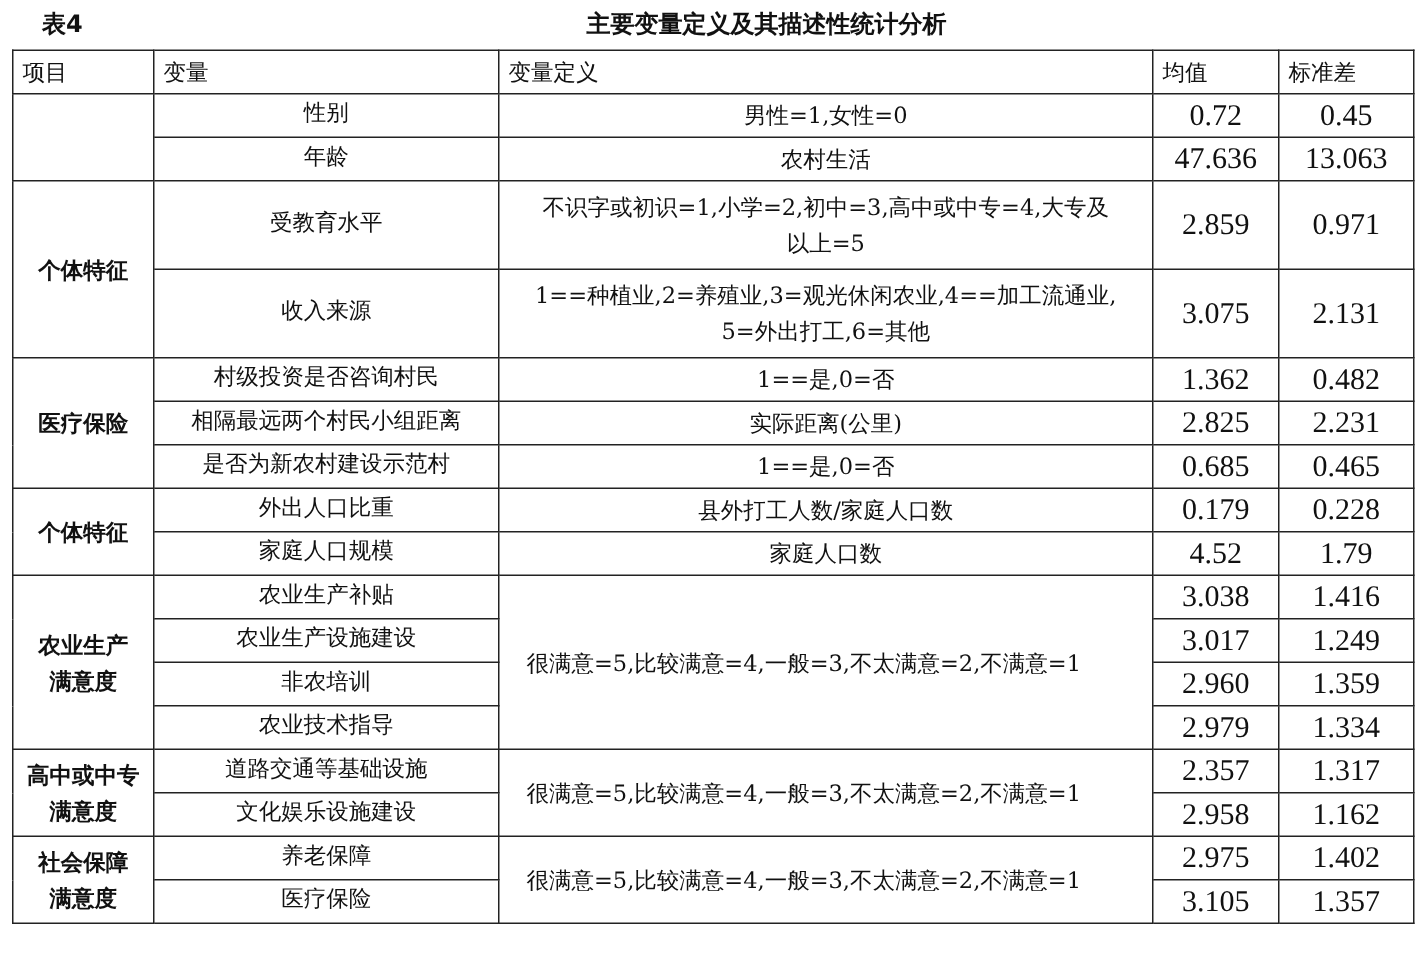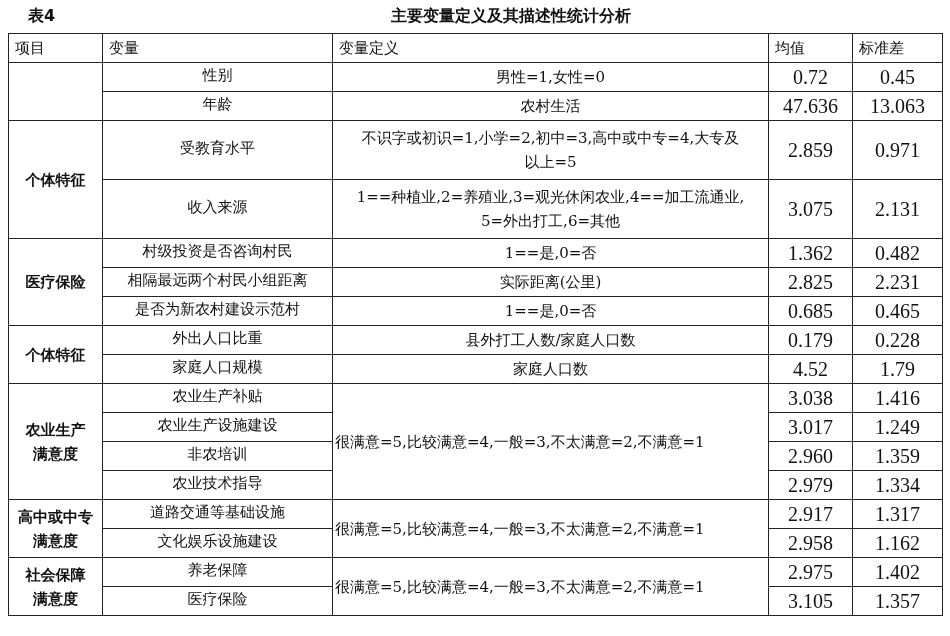--- a/index.html
+++ b/index.html
@@ -10,21 +10,21 @@
   .caption .title { position:absolute; left:0; width:950px; top:2px; text-align:center; font-family:"DejaVu Sans","Liberation Sans",sans-serif; font-weight:bold; font-size:16px; padding-left:40px; box-sizing:border-box; }
   table { position:absolute; left:8px; top:33px; border-collapse:collapse; table-layout:fixed; width:934px; }
   td, th { border:1.5px solid #222; font-size:15px; font-weight:normal; padding:0 6px; line-height:24px; }
   th { text-align:left; height:28px; }
   td { height:28px; }
   td.group { text-align:center;font-weight:bold; }
   td.var { text-align:center;font-family:Liberation Mono, monospace; }
   td.def { text-align:center; }
   td.num { text-align:center; font-family:"Liberation Serif","DejaVu Serif",serif; font-size:20px; }
   td.tall { height:58px; }
-  td.defc { text-align:left; padding-left:2px; }
+  td.defc { text-align:left; padding-left:18px; }
 </style>
 </head>
 <body>
 
 <div class="caption">
   <span class="label">表4</span>
   <span class="title">主要变量定义及其描述性统计分析</span>
 </div>
 
 <table>
@@ -140,21 +140,21 @@
       <td class="num">1.334</td>
     </tr>
 
     <tr>
       <td class="group" rowspan="2">
         <div>高中或中专</div>
         <div>满意度</div>
       </td>
       <td class="var">道路交通等基础设施</td>
       <td class="defc" rowspan="2">很满意=5,比较满意=4,一般=3,不太满意=2,不满意=1</td>
-      <td class="num">2.917</td>
+      <td class="num">2.357</td>
       <td class="num">1.317</td>
     </tr>
     <tr>
       <td class="var">文化娱乐设施建设</td>
       <td class="num">2.958</td>
       <td class="num">1.162</td>
     </tr>
 
     <tr>
       <td class="group" rowspan="2">

